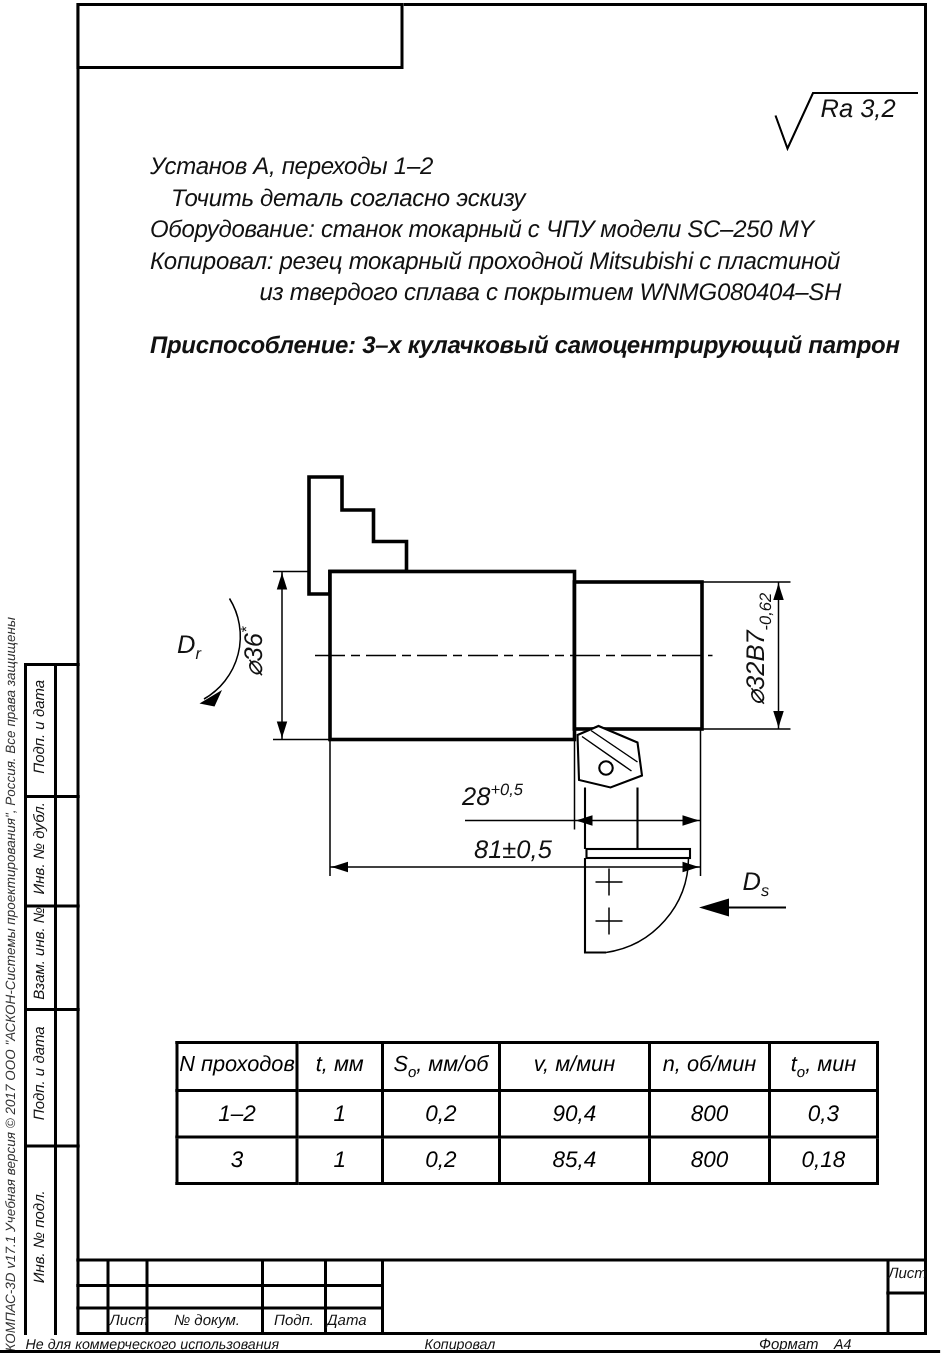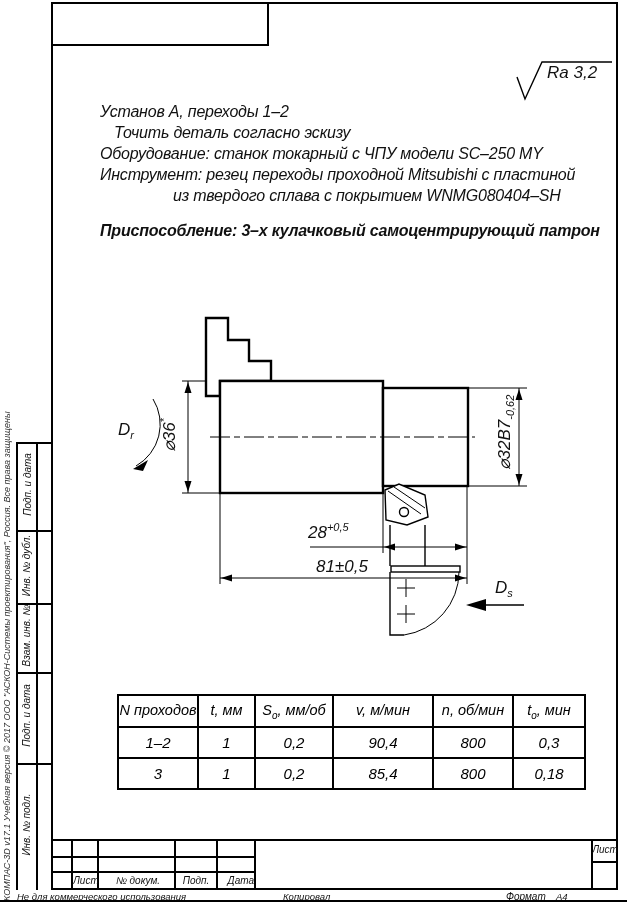--- a/index.html
+++ b/index.html
@@ -33,21 +33,21 @@
 <body>
 
 <div class="page">
 
   <div class="frame-main"></div>
   <div class="box-top"></div>
 
   <div class="txt tech" style="left:100px;top:103px;">Установ А, переходы 1–2</div>
   <div class="txt tech" style="left:100px;top:124px;margin-left:14px;">Точить деталь согласно эскизу</div>
   <div class="txt tech" style="left:100px;top:145px;">Оборудование: станок токарный с ЧПУ модели SC–250 MY</div>
-  <div class="txt tech" style="left:100px;top:166px;">Инструмент: резец переходы проходной Mitsubishi с пластиной</div>
+  <div class="txt tech" style="left:100px;top:166px;">Копировал: резец токарный проходной Mitsubishi с пластиной</div>
   <div class="txt tech" style="left:173px;top:187px;">из твердого сплава с покрытием WNMG080404–SH</div>
   <div class="txt tech" style="left:100px;top:222px;font-weight:bold;">Приспособление: 3–х кулачковый самоцентрирующий патрон</div>
 
   <svg style="left:500px;top:52px;" width="125" height="55" viewBox="500 52 125 55">
     <polyline points="517,77 525,99 542,62 612,62" fill="none" class="med"></polyline>
   </svg>
   <div class="txt dimlbl" style="left:547px;top:63px;">Ra 3,2</div>
 
   <svg style="left:100px;top:300px;" width="460" height="348" viewBox="100 300 460 348">
 
@@ -181,21 +181,21 @@
   <div class="ln" style="left:174px;top:840px;width:1.5px;height:50px;"></div>
   <div class="ln" style="left:216px;top:840px;width:1.5px;height:50px;"></div>
   <div class="ln" style="left:254px;top:840px;width:2px;height:50px;"></div>
   <div class="ln" style="left:591px;top:840px;width:2px;height:50px;"></div>
   <div class="ln" style="left:591px;top:861px;width:27px;height:1.5px;"></div>
 
   <div class="txt small" style="left:52px;top:904px;width:20px;text-align:right;">Изм.</div>
   <div class="txt small" style="left:73px;top:875px;width:24px;text-align:center;">Лист</div>
   <div class="txt small" style="left:100px;top:875px;width:76px;text-align:center;">№ докум.</div>
   <div class="txt small" style="left:176px;top:875px;width:40px;text-align:center;">Подп.</div>
-  <div class="txt small" style="left:218px;top:875px;width:36px;text-align:right;">Дата</div>
+  <div class="txt small" style="left:218px;top:875px;width:36px;text-align:left;">Дата</div>
   <div class="txt small" style="left:592px;top:844px;width:26px;text-align:center;">Лист</div>
 
   <div class="txt" style="left:17px;top:891px;font-size:9.5px;">Не для коммерческого использования</div>
   <div class="txt" style="left:283px;top:891px;font-size:9.5px;">Копировал</div>
   <div class="txt" style="left:506px;top:891px;font-size:10px;">Формат</div>
   <div class="txt" style="left:556px;top:891px;font-size:9.5px;">А4</div>
 
   <div class="ln" style="left:0;top:900px;width:627px;height:2px;"></div>
 </div>
 

